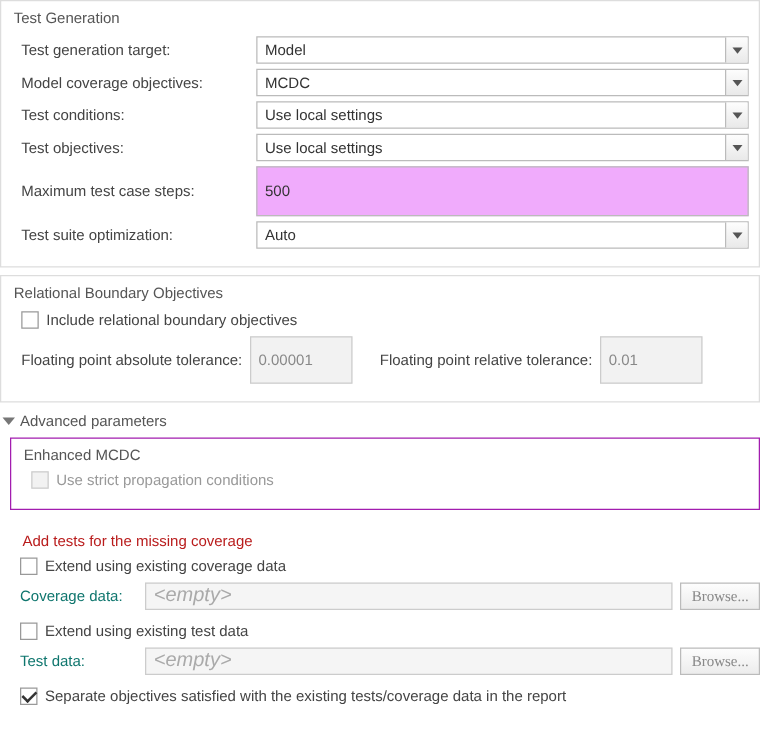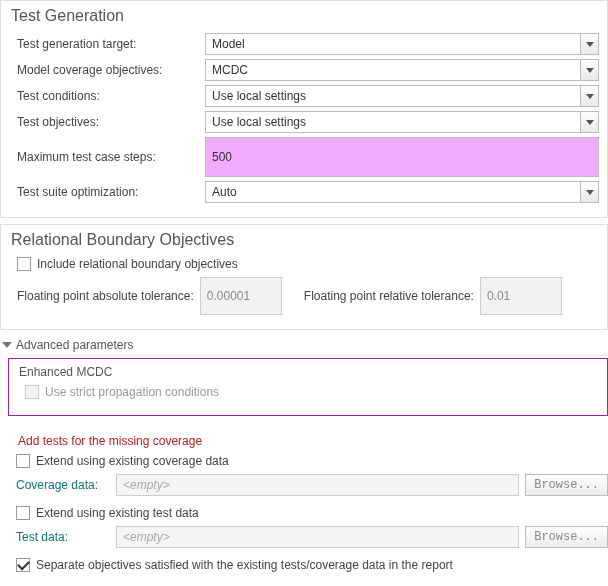--- a/index.html
+++ b/index.html
@@ -11,21 +11,21 @@
     color: #444;
     background: #fff;
     width: 608px;
   }
   .panel {
     border: 1px solid #ddd;
     margin: 0 0 6px 0;
     padding: 6px 8px 10px 8px;
   }
   .panel-title {
-    font-size: 16px;
+    font-size: 12px;
     color: #555;
     margin: 0 0 8px 2px;
   }
   .form-row {
     display: flex;
     align-items: center;
     margin: 4px 0 4px 8px;
   }
   .form-label {
     width: 172px;
@@ -156,29 +156,29 @@
   }
   input.browse-input {
     flex: 1;
     height: 22px;
     border: 1px solid #ccc;
     background: #f5f5f5;
     color: #aaa;
     font-style: italic;
     padding: 3px 6px;
     font-family: inherit;
-    font-size: 12px;
+    font-size: 16px;
   }
   .browse-btn {
     height: 22px;
     padding: 0 8px;
     border: 1px solid #bbb;
     background: linear-gradient(#fdfdfd, #ececec);
     color: #888;
-    font-family: Liberation Mono, monospace;
+    font-family: Liberation Serif, serif;
     font-size: 12px;
   }
   .cb-label.disabled { color: #999; }
 </style>
 </head>
 <body>
 
 <div class="panel">
   <div class="panel-title">Test Generation</div>
 

